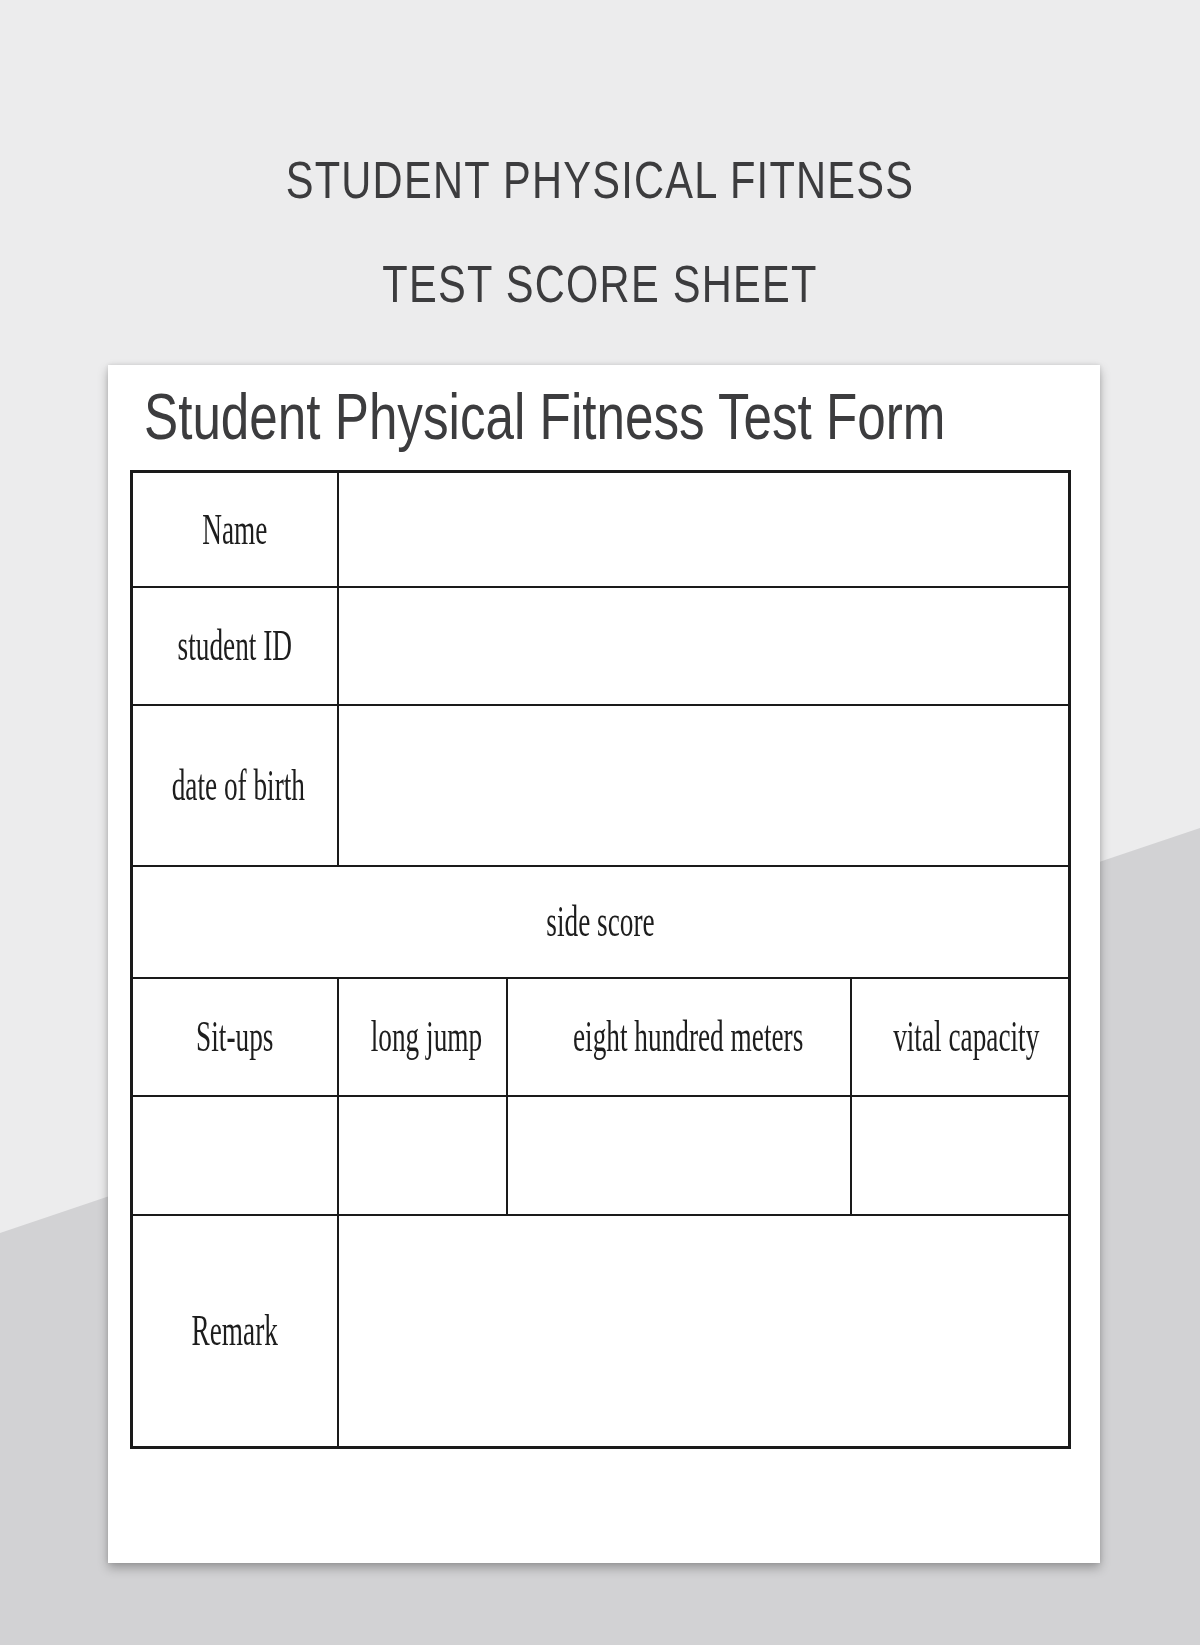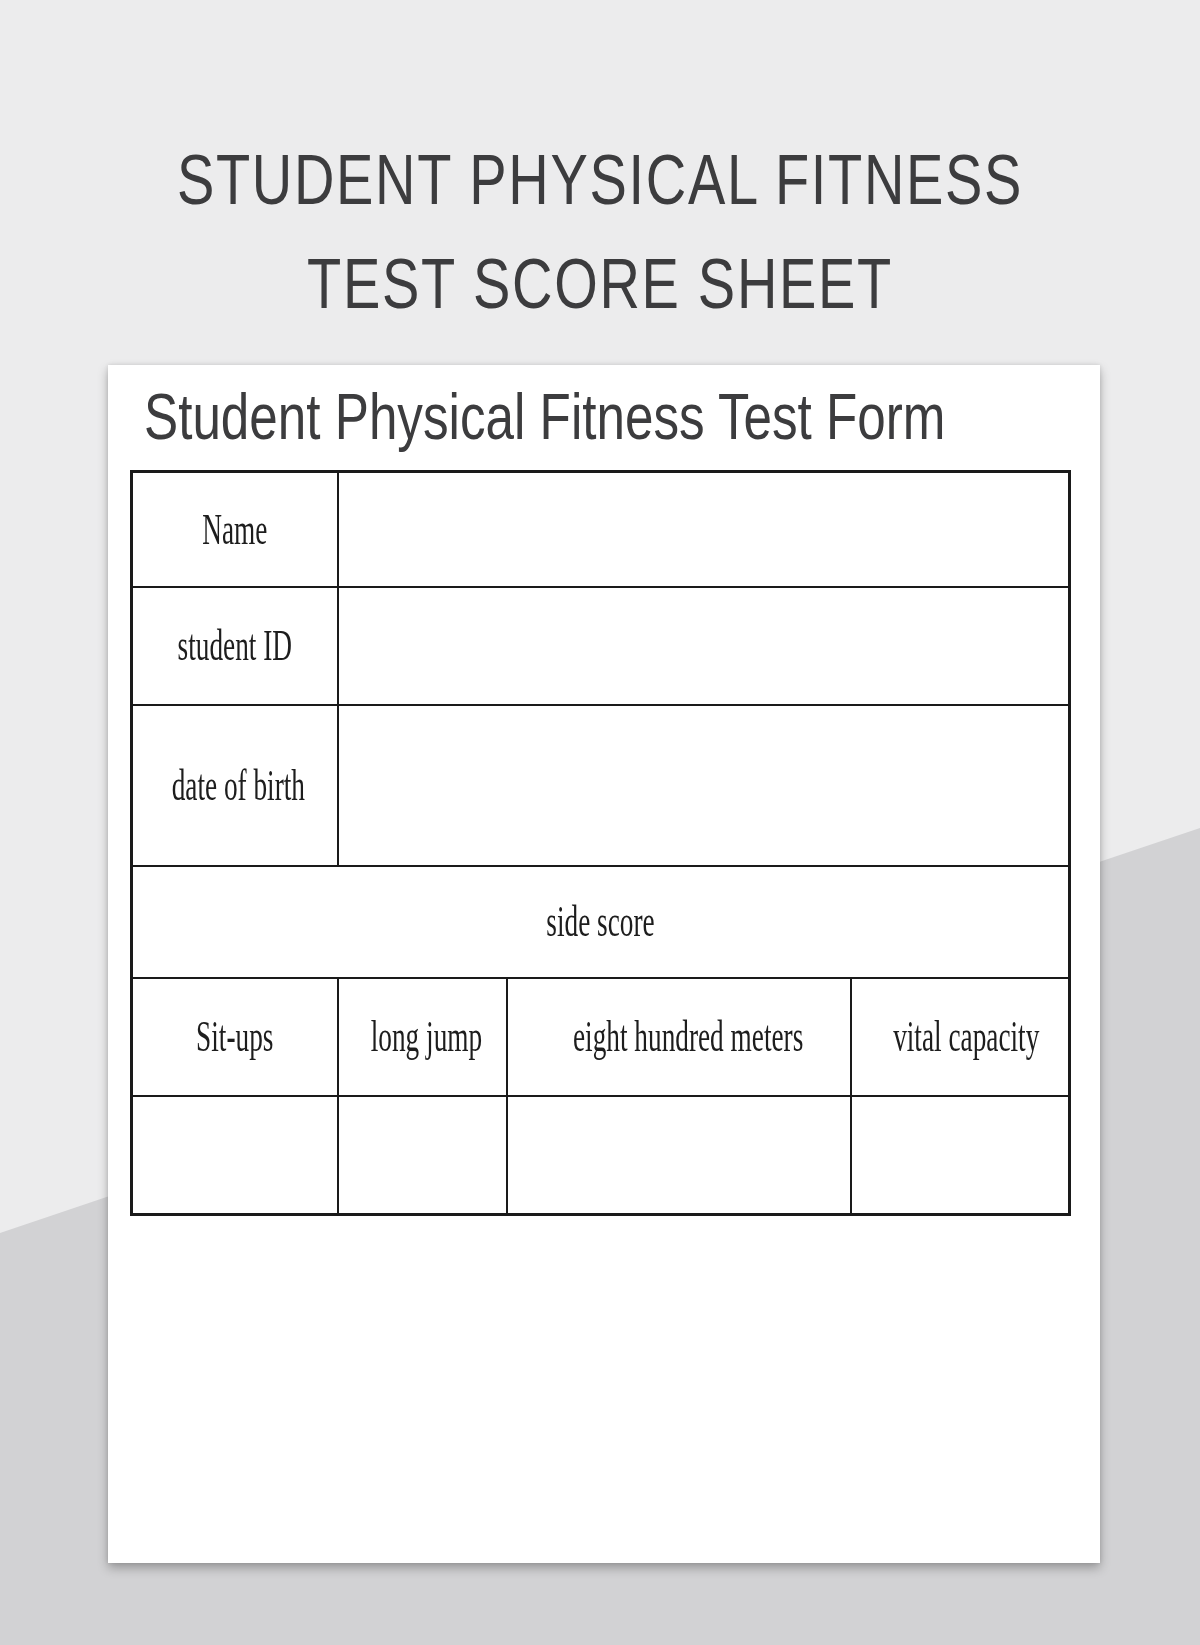--- a/index.html
+++ b/index.html
@@ -15,21 +15,21 @@
     position: absolute; inset: 0;
     background: var(--bg-dark, #d2d2d4);
     clip-path: polygon(0 1233px, 1200px 828px, 1200px 1645px, 0 1645px);
   }
   
   .page-title {
     position: absolute;
     top: 128px; left: 0; width: 100%;
     text-align: center;
     color: var(--title-text, #3c3c3e);
-    font-size: 70px;
+    font-size: 52px;
     line-height: 104px;
     letter-spacing: 0.03em;
     font-weight: 500;
   }
   .page-title .line {
     display: block;
     white-space: nowrap;
     transform: scaleX(0.8);
     transform-origin: 50% 50%;
   }
@@ -166,15 +166,23 @@
         <span class="ct"></span>
       </td>
       <td>
         <span class="ct"></span>
       </td>
       <td>
         <span class="ct"></span>
       </td>
     </tr>
 
+    <tr class="r-remark">
+      <td>
+        <span class="ct">Remark</span>
+      </td>
+      <td colspan="3">
+        <span class="ct"></span>
+      </td>
+    </tr>
   </tbody>
     </table>
 </div>
 
 </body></html>

